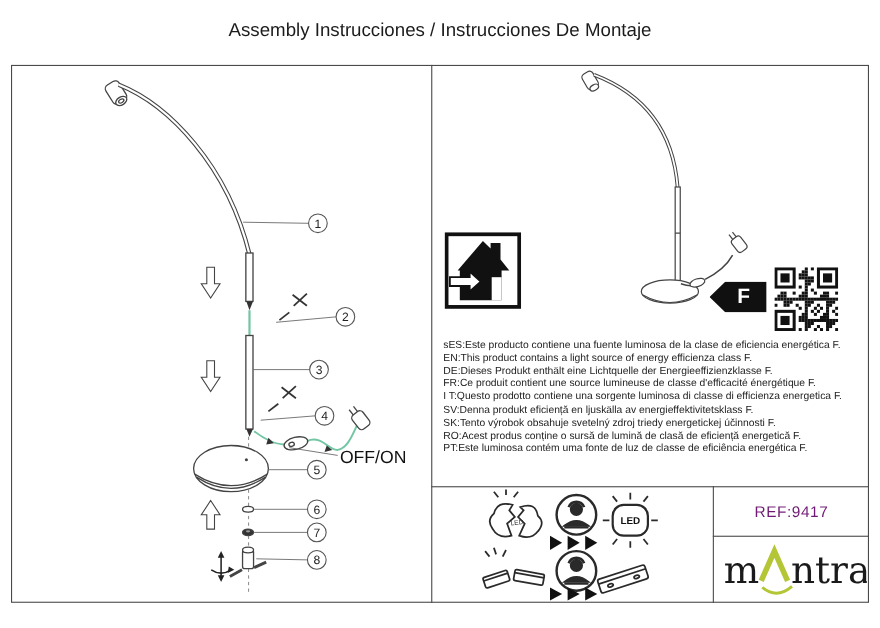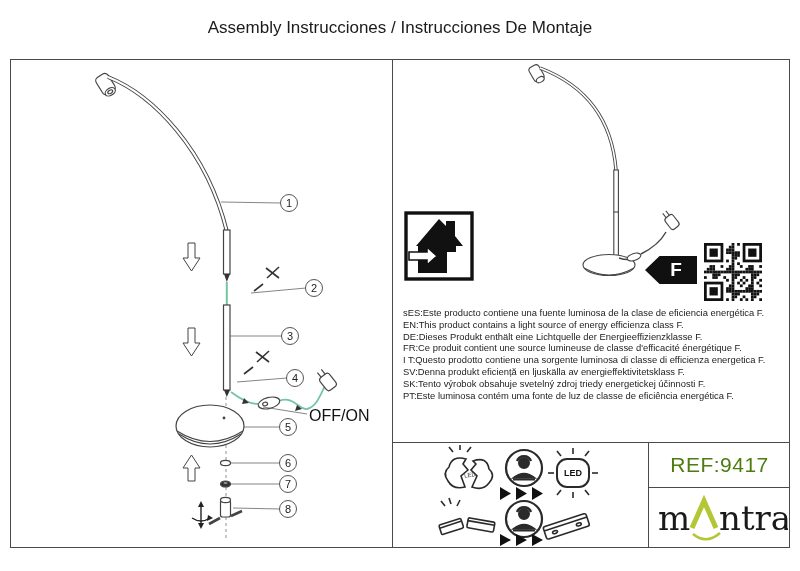--- a/index.html
+++ b/index.html
@@ -18,21 +18,21 @@
   #lang-block{left:403px;top:295px;width:386px;font-size:9.4px;line-height:11.8px;color:#222;margin-top:12px;}
   #lang-block div{white-space:nowrap;overflow:hidden;}
 
   #energy-arrow{left:645px;top:256px;width:52px;height:28px;background:#101010;
     -webkit-clip-path:polygon(0 50%,28% 0,100% 0,100% 100%,28% 100%);
     clip-path:polygon(0 50%,28% 0,100% 0,100% 100%,28% 100%);
     display:flex;align-items:center;justify-content:center;}
   #energy-arrow span{color:#fff;font-weight:bold;font-size:19px;padding-left:10px;}
 
   #ref-cell{left:649px;top:443px;width:141px;height:44px;display:flex;align-items:center;justify-content:center;
-    font-size:21px;letter-spacing:.5px;color:#4d7c0f;}
+    font-size:14px;letter-spacing:.5px;color:#701a75;}
   svg text{font-family:"Liberation Sans",sans-serif;}
   .serif{font-family:"DejaVu Serif","Liberation Serif",serif;}
 </style>
 </head>
 <body>
 
 <div id="page">
 
   <div class="abs" id="page-title">Assembly Instrucciones / Instrucciones De Montaje</div>
 
@@ -345,20 +345,21 @@
 
 
   <div class="abs" id="lang-block">
     <div>sES:Este producto contiene una fuente luminosa de la clase de eficiencia energética F.</div>
     <div>EN:This product contains a light source of energy efficienza class F.</div>
     <div>DE:Dieses Produkt enthält eine Lichtquelle der Energieeffizienzklasse F.</div>
     <div>FR:Ce produit contient une source lumineuse de classe d'efficacité énergétique F.</div>
     <div>I T:Questo prodotto contiene una sorgente luminosa di classe di efficienza energetica F.</div>
     <div>SV:Denna produkt eficiență en ljuskälla av energieffektivitetsklass F.</div>
     <div>SK:Tento výrobok obsahuje svetelný zdroj triedy energetickej účinnosti F.</div>
+    <div>RO:Acest produs conține o sursă de lumină de clasă de eficiență energetică F.</div>
     <div>PT:Este luminosa contém uma fonte de luz de classe de eficiência energética F.</div>
   </div>
 
   <svg class="abs" style="left:393px;top:443px;" width="255" height="104" viewBox="0 0 255 104">
     <g fill="none" stroke="#2a2a2a" stroke-width="1.6">
 
       <g>
         <line x1="60" y1="9" x2="56" y2="4"></line>
           <line x1="67" y1="7" x2="67" y2="2"></line>
           <line x1="74" y1="9" x2="78" y2="4"></line>

